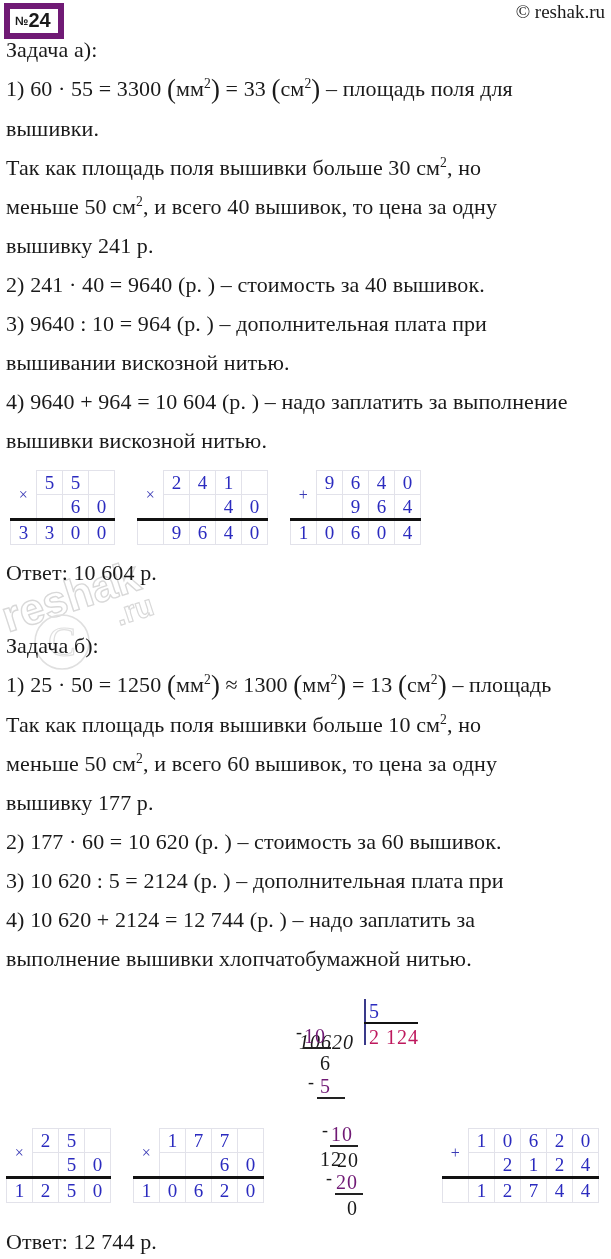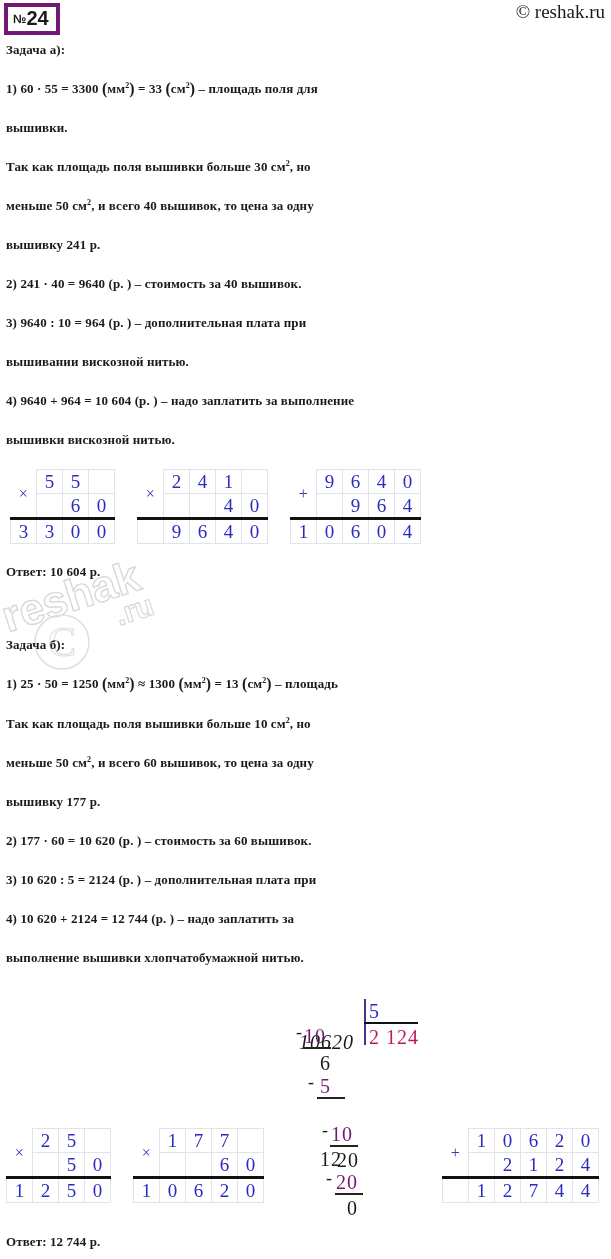--- a/index.html
+++ b/index.html
@@ -18,21 +18,21 @@
 
   
   .header {
     position: relative;
     height: 30px;
   }
   .task-badge {
     position: absolute;
     left: 4px;
     top: 3px;
-    border: 4px solid #701a75;
+    border: 6px solid #701a75;
     padding: 0px 7px 1px 5px;
     font-size: 20px;
     line-height: 22px;
     font-weight: 700;
     font-family: "Liberation Sans", sans-serif;
     letter-spacing: 0px;
     white-space: nowrap;
   }
   .task-badge .numero {
     font-size: 12px;
@@ -48,25 +48,24 @@
     font-family: "Liberation Serif", serif;
     white-space: nowrap;
   }
 
   
   .content {
     position: relative;
     padding: 0 6px;
   }
   .line {
-    font-size: 13px;
+    font-size: 22px;
     line-height: 39px;
     white-space: nowrap;
     letter-spacing: 0.1px;
-    font-weight: bold;
   }
   .sup { font-size: 0.62em; vertical-align: super; line-height: 0; }
   .paren { font-size: 1.22em; vertical-align: -0.08em; }
 
   
   .grid-row {
     position: relative;
     display: flex;
     align-items: flex-start;
   }

